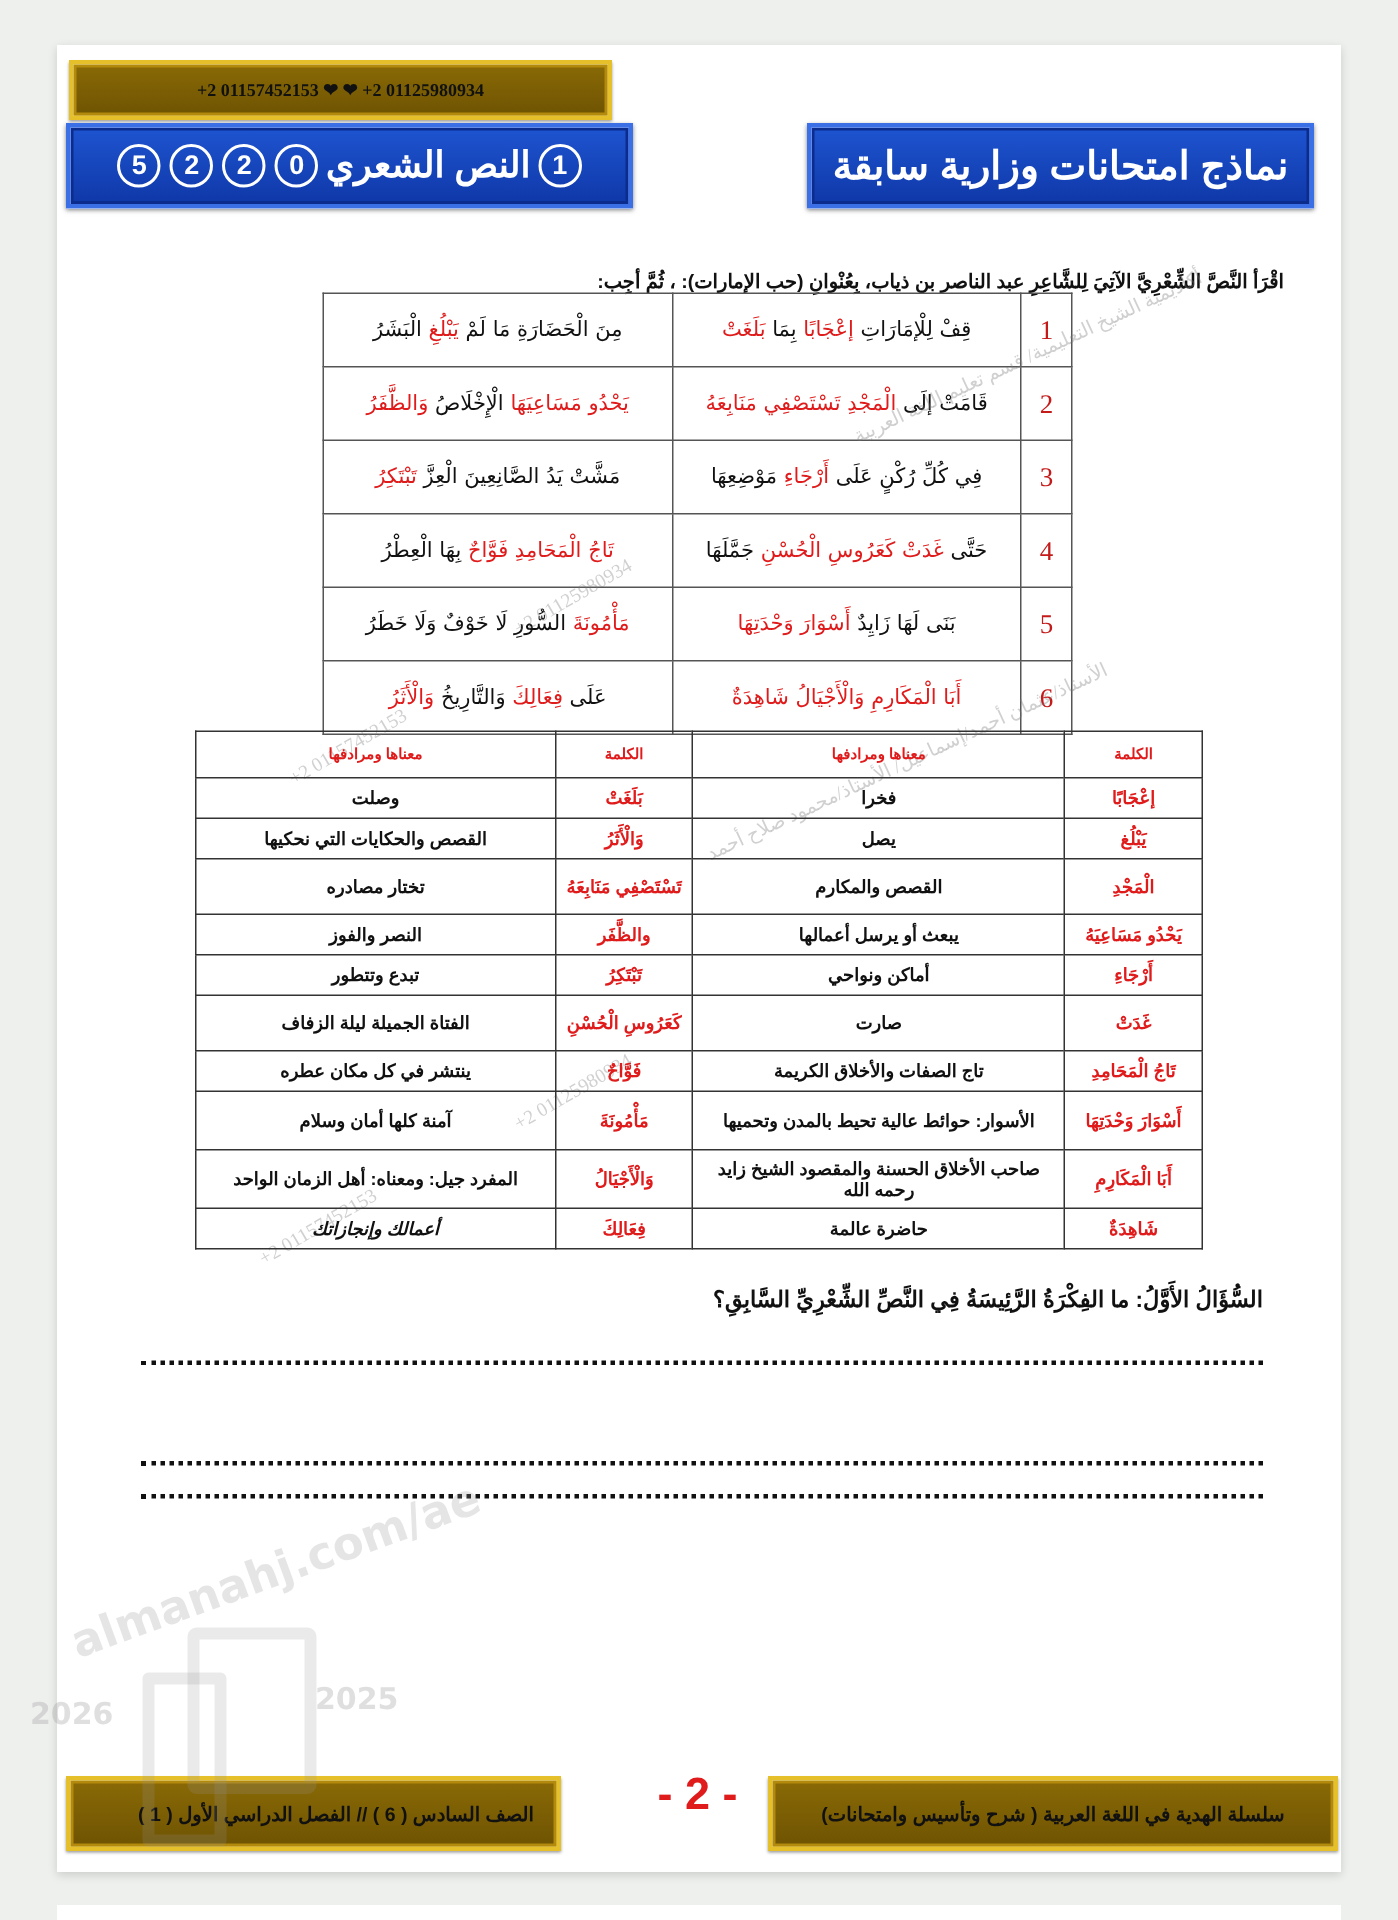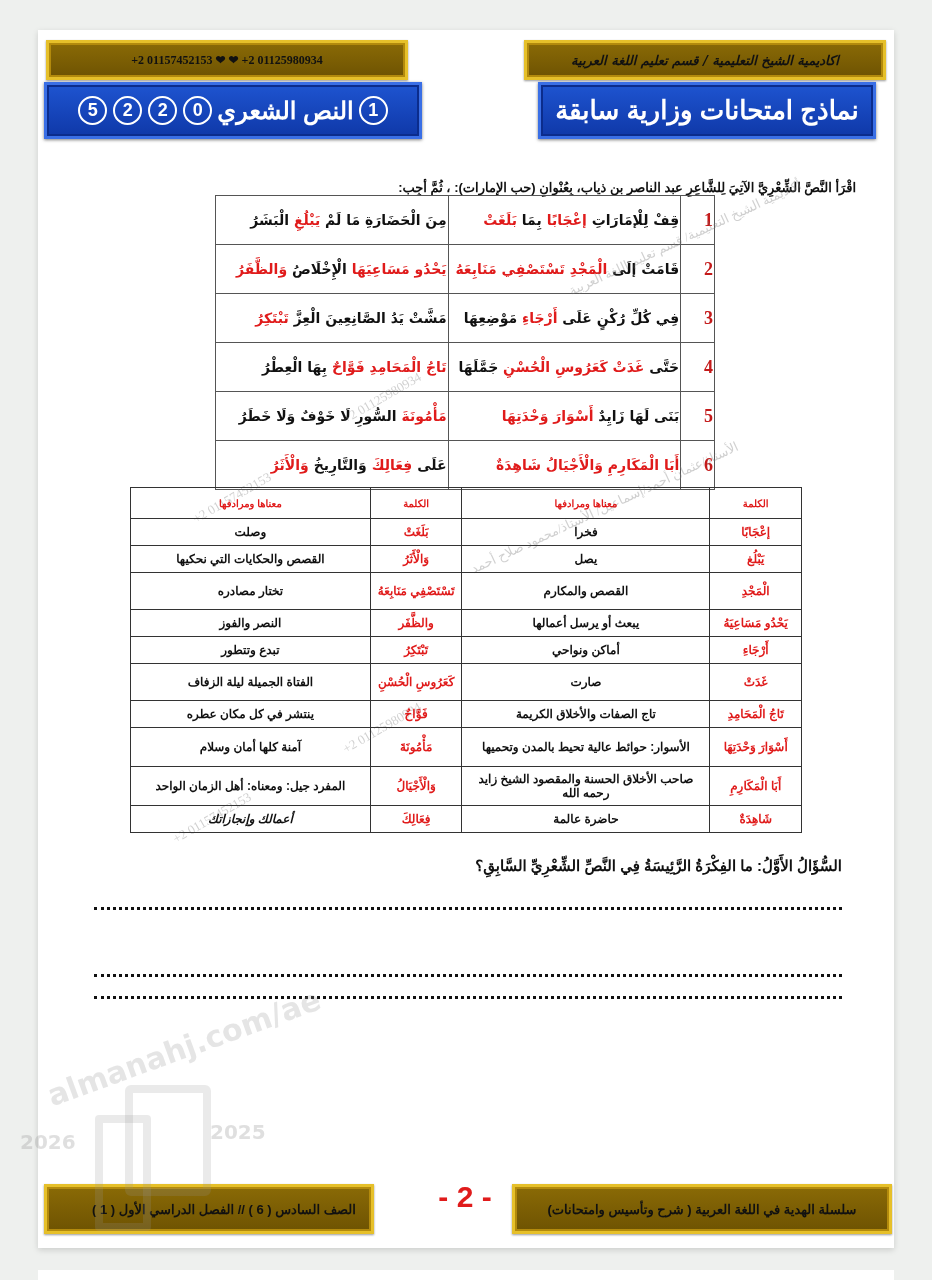--- a/index.html
+++ b/index.html
@@ -48,21 +48,21 @@
   }
   .instruction {
     position: absolute; right: 38px; top: 150px; direction: rtl;
     font-size: 13px; font-weight: bold; color: #111; font-family: "Liberation Sans", sans-serif; text-align: center;
   }
   table { border-collapse: collapse; }
   .poem {
     position: absolute; left: 177px; top: 165px; width: 500px; direction: rtl;
     font-family: "DejaVu Sans", sans-serif;
   }
-  .poem td { border: 1px solid #555; height: 46px; font-size: 14px; font-weight: bold; text-align: right; color: #111; }
+  .poem td { border: 1px solid #555; height: 46px; font-size: 14px; font-weight: normal; text-align: center; color: #111; }
   .poem td.num { width: 30px; color: #c41a1a; font-family: "Liberation Serif", serif; font-size: 18px; }
   .poem td.v { width: 224px; }
   .red { color: #e01b1b; }
   .vocab {
     position: absolute; left: 92px; top: 457px; width: 672px; direction: rtl;
     font-family: "Liberation Sans", sans-serif;
   }
   .vocab td { border: 1px solid #333; font-size: 12px; font-weight: bold; text-align: center; color: #111; padding: 2px 4px; line-height: 14px; }
   .vocab td.w { color: #e01b1b; width: 80px; }
   .vocab td.m1 { width: 232px; }
@@ -87,23 +87,20 @@
   .logo-wm .y1 { position: absolute; left: 10px; top: 100px; font-size: 20px; font-weight: bold; color: rgba(150,150,150,0.3); }
   .logo-wm .y2 { position: absolute; left: 200px; top: 90px; font-size: 20px; font-weight: bold; color: rgba(150,150,150,0.3); }
   .logo-wm .box1 { position: absolute; left: 115px; top: 55px; width: 70px; height: 95px; border: 8px solid rgba(150,150,150,0.2); border-radius: 6px; }
   .logo-wm .box2 { position: absolute; left: 85px; top: 85px; width: 40px; height: 100px; border: 8px solid rgba(150,150,150,0.2); border-radius: 4px; }
 </style>
 </head>
 <body>
 
 <div class="page">
 
-  <div class="gold-bar academy">
-    <span>اكاديمية الشيخ التعليمية / قسم تعليم اللغة العربية</span>
-  </div>
   <div class="gold-bar phones">
     <span>+2 01157452153 ❤ ❤ +2 01125980934</span>
   </div>
 
   <div class="blue-bar title-right">
     <span>نماذج امتحانات وزارية سابقة</span>
   </div>
   <div class="blue-bar title-left">
     <span class="circ">1</span>
     <span>النص الشعري</span>

